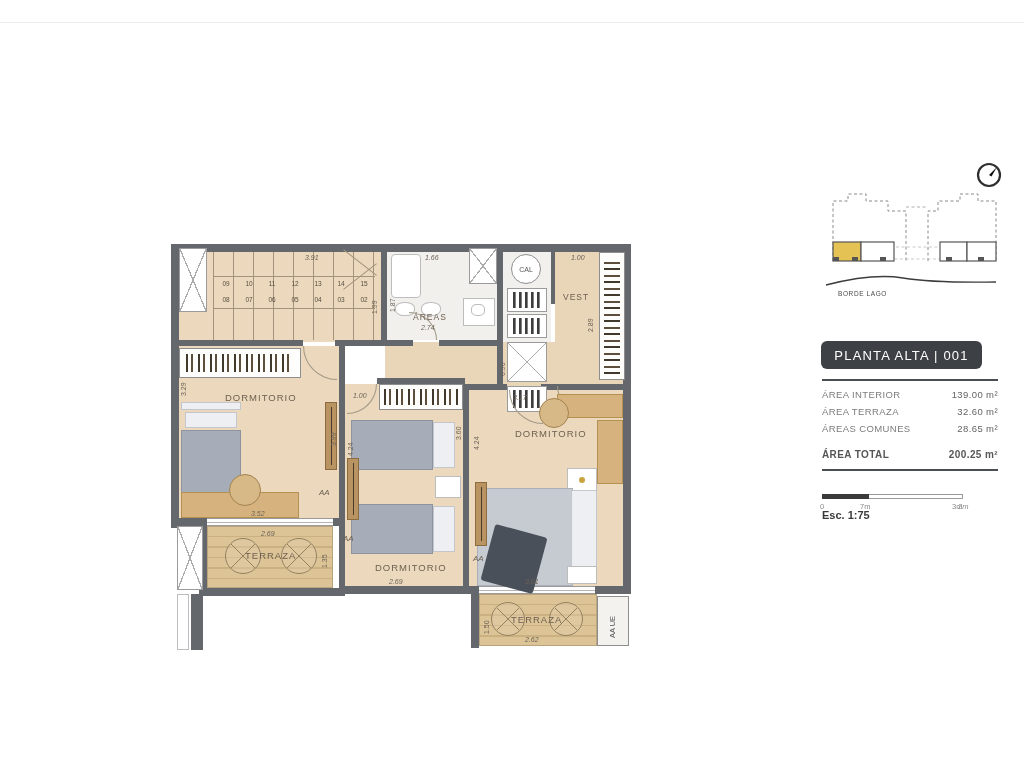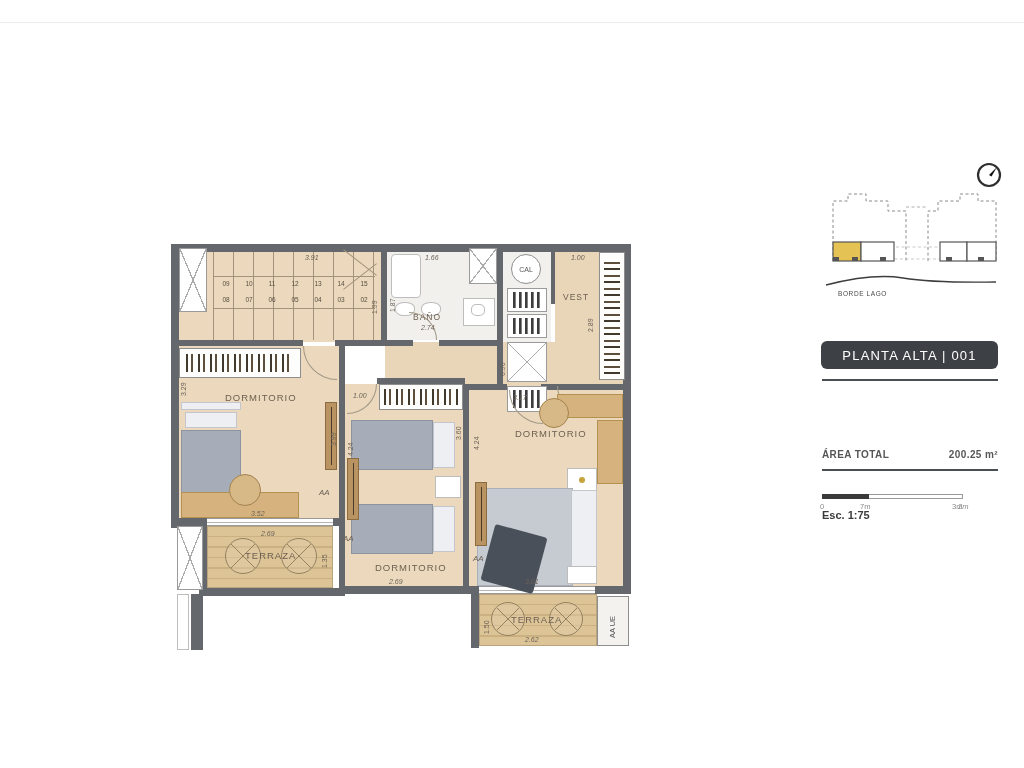--- a/index.html
+++ b/index.html
@@ -10,21 +10,21 @@
   
   .header{position:absolute;left:28px;top:40px;width:968px;height:90px;background:#4c5055;
           border-radius:10px;box-shadow:0 2px 4px rgba(0,0,0,.18);display:flex;align-items:center;}
   .logo{margin-left:47px;color:#ffffff;font-size:34px;font-weight:bold;letter-spacing:.5px;}
   .logo .ll{border-bottom:4px solid #fff;padding-bottom:1px;}
 
   
   .compass{position:absolute;left:974px;top:160px;}
   .elev{position:absolute;left:818px;top:185px;}
   .borde{position:absolute;left:838px;top:290px;font-size:6.5px;letter-spacing:.6px;color:#4a4a4a;}
-  .badge{position:absolute;left:821px;top:341px;width:177px;height:28px;background:#3d4145;border-radius:6px;
+  .badge{position:absolute;left:821px;top:341px;width:161px;height:28px;background:#3d4145;border-radius:6px;
          color:#fff;font-size:13px;letter-spacing:1.2px;display:flex;align-items:center;justify-content:center;text-align:center;}
   .div1{position:absolute;left:822px;top:379px;width:176px;height:2px;background:#4a4e52;}
   .div2{position:absolute;left:822px;top:469px;width:176px;height:2px;background:#4a4e52;}
   .areas{position:absolute;left:822px;top:389px;width:176px;}
   .arow{display:flex;justify-content:space-between;margin-bottom:6px;font-size:9.5px;letter-spacing:.4px;color:#7c7c7c;}
   .arow .v{color:#636363;}
   .trow{position:absolute;left:822px;top:449px;width:176px;display:flex;justify-content:space-between;
         font-size:10px;letter-spacing:.4px;color:#565656;font-weight:bold;}
   .esc{position:absolute;left:822px;top:477px;font-size:11px;color:#3a3a3a;font-weight:bold;margin-top:32px;}
   .sbar{position:absolute;left:822px;top:494px;width:141px;height:5px;display:flex;}
@@ -214,21 +214,21 @@
     <div class="chair" style="left:118px;top:302px;width:36px;height:36px;"></div>
     <div class="chair" style="left:328px;top:366px;width:34px;height:34px;"></div>
     <div class="chair" style="left:386px;top:366px;width:34px;height:34px;"></div>
 
     <div class="outline" style="left:434px;top:360px;width:32px;height:50px;background:#f4f2ee;border-color:#8e8e8e;"></div>
     <div class="dimv" style="left:445px;top:402px;font-size:7.5px;color:#555;">AA UE</div>
 
     <div class="rlabel" style="left:62px;top:156px;">DORMITORIO</div>
     <div class="rlabel" style="left:212px;top:326px;">DORMITORIO</div>
     <div class="rlabel" style="left:352px;top:192px;">DORMITORIO</div>
-    <div class="rlabel" style="left:250px;top:76px;font-size:8.5px;">BAÑO</div>
+    <div class="rlabel" style="left:250px;top:76px;font-size:8.5px;">ÁREAS</div>
     <div class="rlabel" style="left:400px;top:56px;font-size:8.5px;">VEST</div>
     <div class="rlabel" style="left:82px;top:314px;">TERRAZA</div>
     <div class="rlabel" style="left:348px;top:378px;">TERRAZA</div>
 
     <div class="dim" style="left:142px;top:18px;">3.91</div>
     <div class="dimv" style="left:208px;top:78px;">1.99</div>
     <div class="dim" style="left:262px;top:18px;">1.66</div>
     <div class="dimv" style="left:226px;top:76px;">1.87</div>
     <div class="dim" style="left:258px;top:88px;">2.74</div>
     <div class="dim" style="left:408px;top:18px;">1.00</div>
@@ -267,20 +267,34 @@
     <path d="M15,72 h6 v4 h-6 z M34,72 h6 v4 h-6 z M62,72 h6 v4 h-6 z M128,72 h6 v4 h-6 z M160,72 h6 v4 h-6 z" fill="#555"></path>
     <path d="M8,100 Q 55,88 85,93 T 178,97" fill="none" stroke="#3d3d3d" stroke-width="1.4"></path>
   </svg>
   <div class="borde">BORDE LAGO</div>
 
   <div class="badge">
       <span>PLANTA ALTA | 001</span>
     </div>
 
   <div class="div1"></div>
+  <div class="areas">
+    <div class="arow">
+      <span>ÁREA INTERIOR</span>
+      <span class="v">139.00 m²</span>
+    </div>
+    <div class="arow">
+      <span>ÁREA TERRAZA</span>
+      <span class="v">32.60 m²</span>
+    </div>
+    <div class="arow">
+      <span>ÁREAS COMUNES</span>
+      <span class="v">28.65 m²</span>
+    </div>
+  </div>
   <div class="trow">
     <span>ÁREA TOTAL</span>
     <span>200.25 m²</span>
   </div>
   <div class="div2"></div>
 
   <div class="esc">Esc. 1:75</div>
   <div class="sbar">
     <div class="dark"></div>
     <div class="lite"></div>

